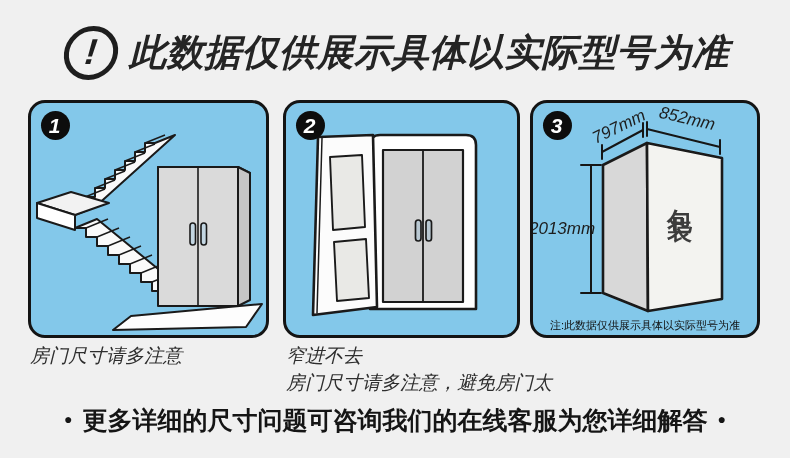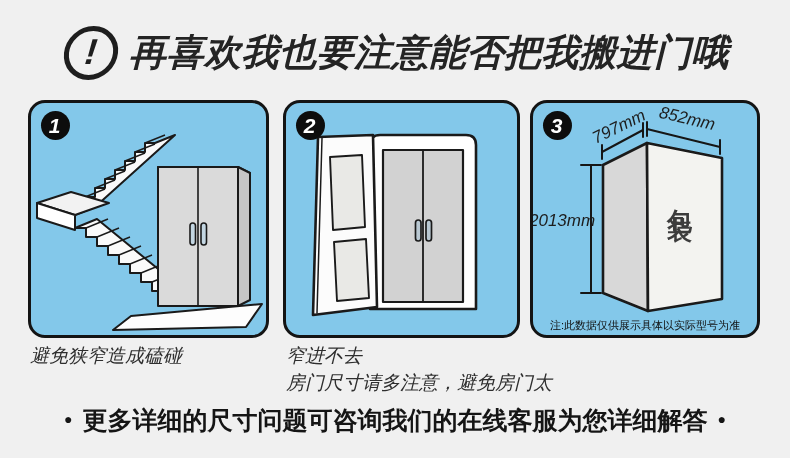--- a/index.html
+++ b/index.html
@@ -49,21 +49,21 @@
     font-size:21px;line-height:1;padding-right:2px;
   }
   .illus{position:absolute;left:0;top:0;width:100%;height:100%;}
   
   .dim-label{
     position:absolute;font-style:italic;font-size:17px;color:#1d1d1d;
     text-align:center;white-space:nowrap;
   }
   .dim-797{left:54px;top:14px;width:64px;transform:rotate(-26deg);}
   .dim-852{left:118px;top:6px;width:72px;transform:rotate(13deg);}
-  .dim-2013{left:-4px;top:108px;width:58px;}
+  .dim-2013{left:-4px;top:116px;width:58px;}
   .box-label{
     position:absolute;left:131px;top:86px;
     writing-mode:vertical-rl;text-orientation:upright;
     font-size:25px;letter-spacing:7px;color:#3c3c3c;font-weight:bold;
   }
   .panel-note{
     position:absolute;left:0;right:0;bottom:2px;
     font-size:11px;color:#101010;text-align:center;
     letter-spacing:0;white-space:nowrap;
   }
@@ -90,21 +90,21 @@
 </style>
 </head>
 <body>
 
 <div class="page">
 
   <div class="header">
     <div class="alert-icon">
       <span>!</span>
     </div>
-    <h1 class="page-title">再喜欢我也要注意能否把我搬进门哦</h1>
+    <h1 class="page-title">此数据仅供展示具体以实际型号为准</h1>
   </div>
 
   <div class="panel panel-1">
     <div class="badge">
       <span>1</span>
     </div>
     <svg class="illus" viewBox="0 0 235 232">
 
       <polygon class="ln" points="100,213 231,201 215,224 82,227" fill="#fdfdfd" stroke-width="2"></polygon>
       <g>
@@ -194,21 +194,21 @@
       </g>
     </svg>
     <div class="dim-label dim-797">797mm</div>
     <div class="dim-label dim-852">852mm</div>
     <div class="dim-label dim-2013">2013mm</div>
     <div class="box-label">包装</div>
     <div class="panel-note">注:此数据仅供展示具体以实际型号为准</div>
   </div>
 
   <div class="caption caption-1">
-    <div>避免狭窄造成磕碰</div>
+    <div>房门尺寸请多注意</div>
   </div>
   <div class="caption caption-2">
     <div>窄进不去</div>
     <div>房门尺寸请多注意，避免房门太</div>
   </div>
 
   <div class="footer">
     <span class="bullet">●</span><span>更多详细的尺寸问题可咨询我们的在线客服为您详细解答</span><span class="bullet">●</span>
   </div>
 

